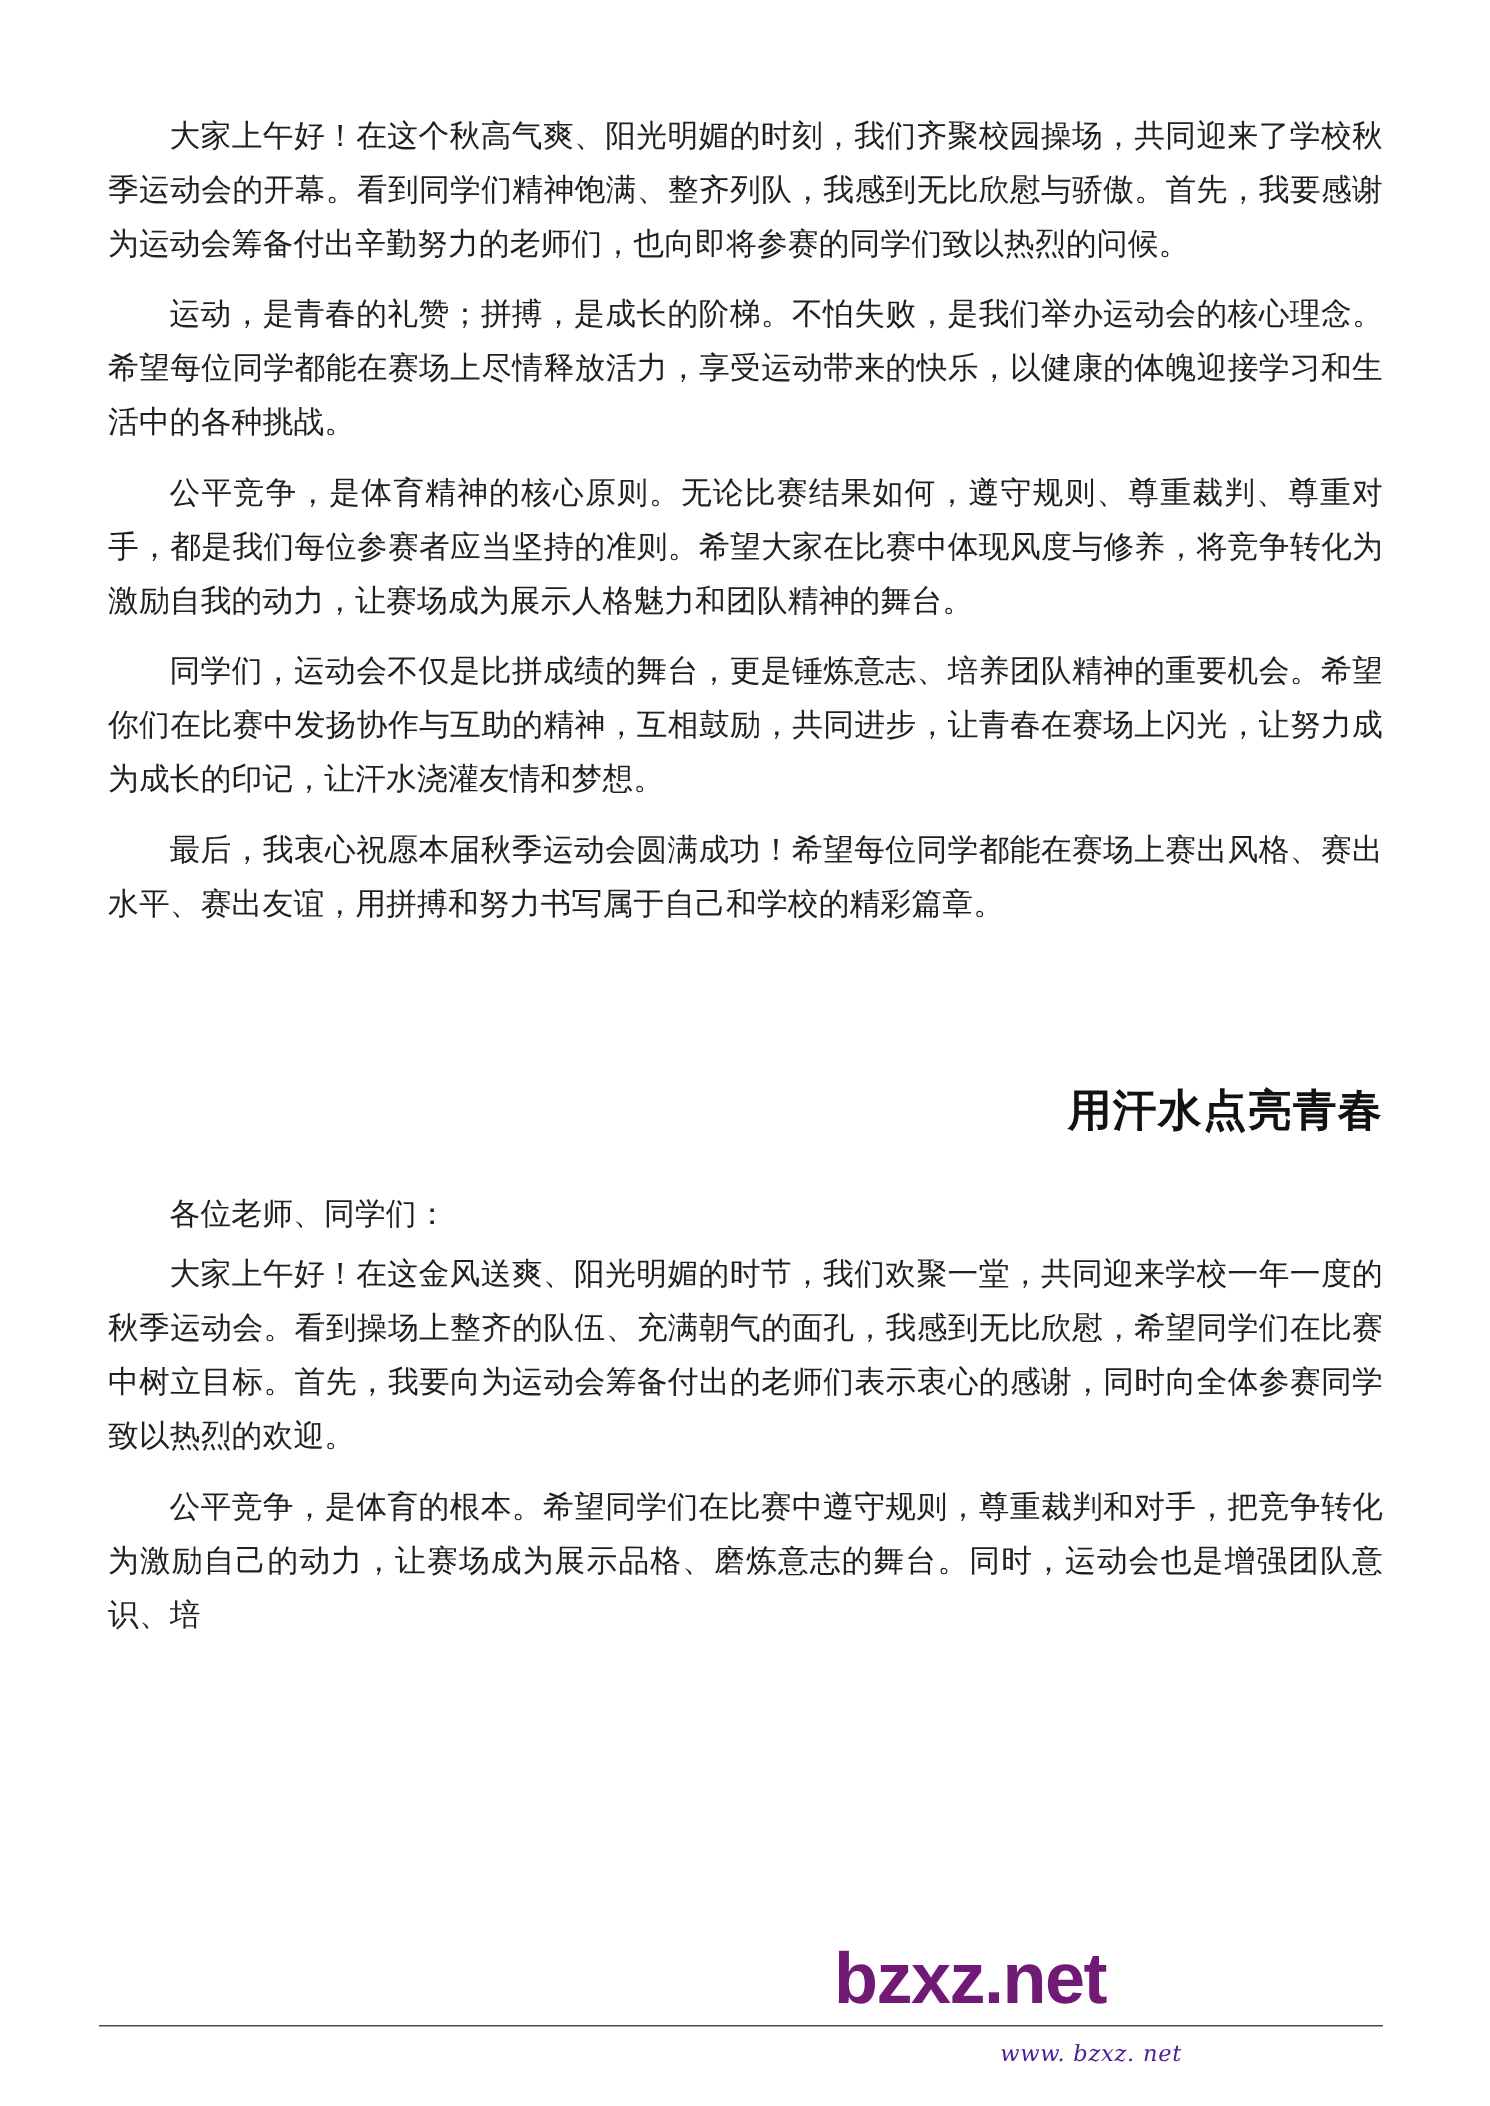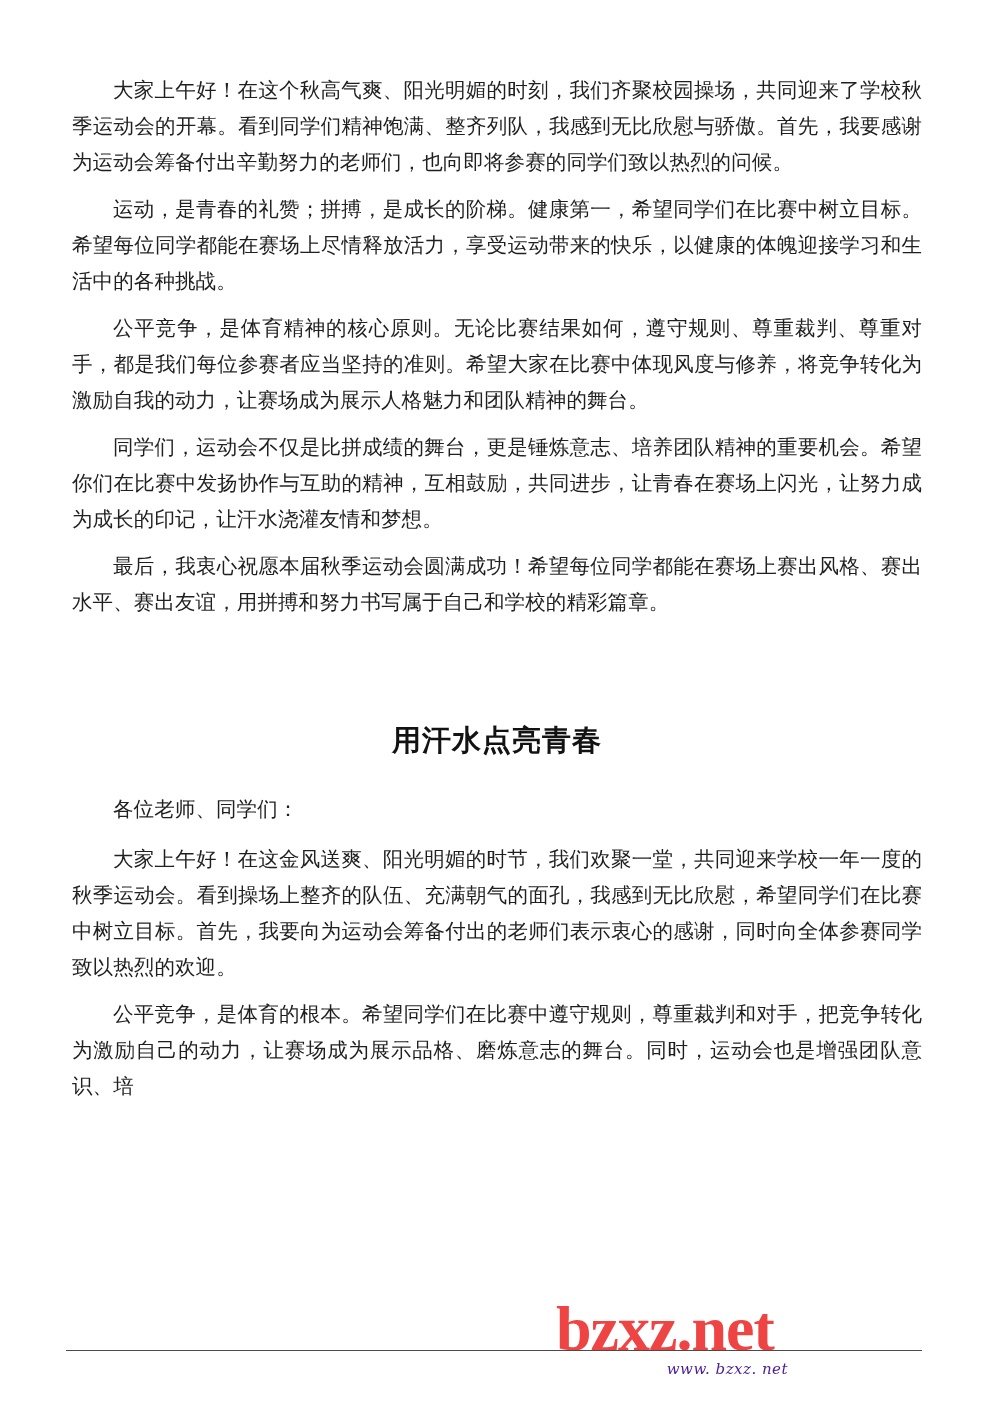--- a/index.html
+++ b/index.html
@@ -41,48 +41,48 @@
     margin: 0 0 11px 0;
     letter-spacing: 0.1px;
     color: #1f1f1f;
     text-indent: 41px;
   }
   .para.noindent {
     text-indent: 0;
   }
   .para.salutation {
     text-indent: 41px;
-    margin-bottom: 14px;
+    margin-bottom: 4px;
   }
 
   .gap-block {
     height: 88px;
   }
 
   .doc-title {
-    text-align: center;
+    text-align: right;
     font-size: 29px;
     font-weight: bold;
     line-height: 42px;
     letter-spacing: 1px;
     color: #121212;
     margin: 0 0 30px 0;
     font-family: "DejaVu Sans", "Liberation Sans", sans-serif;
   }
 
   
   .watermark {
     position: absolute;
     left: 556px;
     top: 1276px;
-    font-size: 64px;
+    font-size: 48px;
     font-weight: bold;
     letter-spacing: -1px;
-    color: #ef4444;
-    font-family: Liberation Serif, serif;
+    color: #701a75;
+    font-family: Liberation Sans, sans-serif;
     white-space: nowrap;
     user-select: none;
   }
 
   
   .footer-rule {
     position: absolute;
     left: 66px;
     top: 1334px;
     width: 856px;
@@ -103,21 +103,21 @@
 </style>
 </head>
 <body>
 
 <div class="page">
 
   <div class="content">
 
     <div>
       <p class="para">大家上午好！在这个秋高气爽、阳光明媚的时刻，我们齐聚校园操场，共同迎来了学校秋季运动会的开幕。看到同学们精神饱满、整齐列队，我感到无比欣慰与骄傲。首先，我要感谢为运动会筹备付出辛勤努力的老师们，也向即将参赛的同学们致以热烈的问候。</p>
-      <p class="para">运动，是青春的礼赞；拼搏，是成长的阶梯。健康第一，希望同学们在比赛中树立目标。希望每位同学都能在赛场上尽情释放活力，享受运动带来的快乐，以健康的体魄迎接学习和生活中的各种挑战。</p>
+      <p class="para">运动，是青春的礼赞；拼搏，是成长的阶梯。不怕失败，是我们举办运动会的核心理念。希望每位同学都能在赛场上尽情释放活力，享受运动带来的快乐，以健康的体魄迎接学习和生活中的各种挑战。</p>
       <p class="para">公平竞争，是体育精神的核心原则。无论比赛结果如何，遵守规则、尊重裁判、尊重对手，都是我们每位参赛者应当坚持的准则。希望大家在比赛中体现风度与修养，将竞争转化为激励自我的动力，让赛场成为展示人格魅力和团队精神的舞台。</p>
       <p class="para">同学们，运动会不仅是比拼成绩的舞台，更是锤炼意志、培养团队精神的重要机会。希望你们在比赛中发扬协作与互助的精神，互相鼓励，共同进步，让青春在赛场上闪光，让努力成为成长的印记，让汗水浇灌友情和梦想。</p>
       <p class="para">最后，我衷心祝愿本届秋季运动会圆满成功！希望每位同学都能在赛场上赛出风格、赛出水平、赛出友谊，用拼搏和努力书写属于自己和学校的精彩篇章。</p>
     </div>
 
     <div class="gap-block"></div>
 
     <div>
       <h1 class="doc-title">用汗水点亮青春</h1>
       <p class="para salutation">各位老师、同学们：</p>

